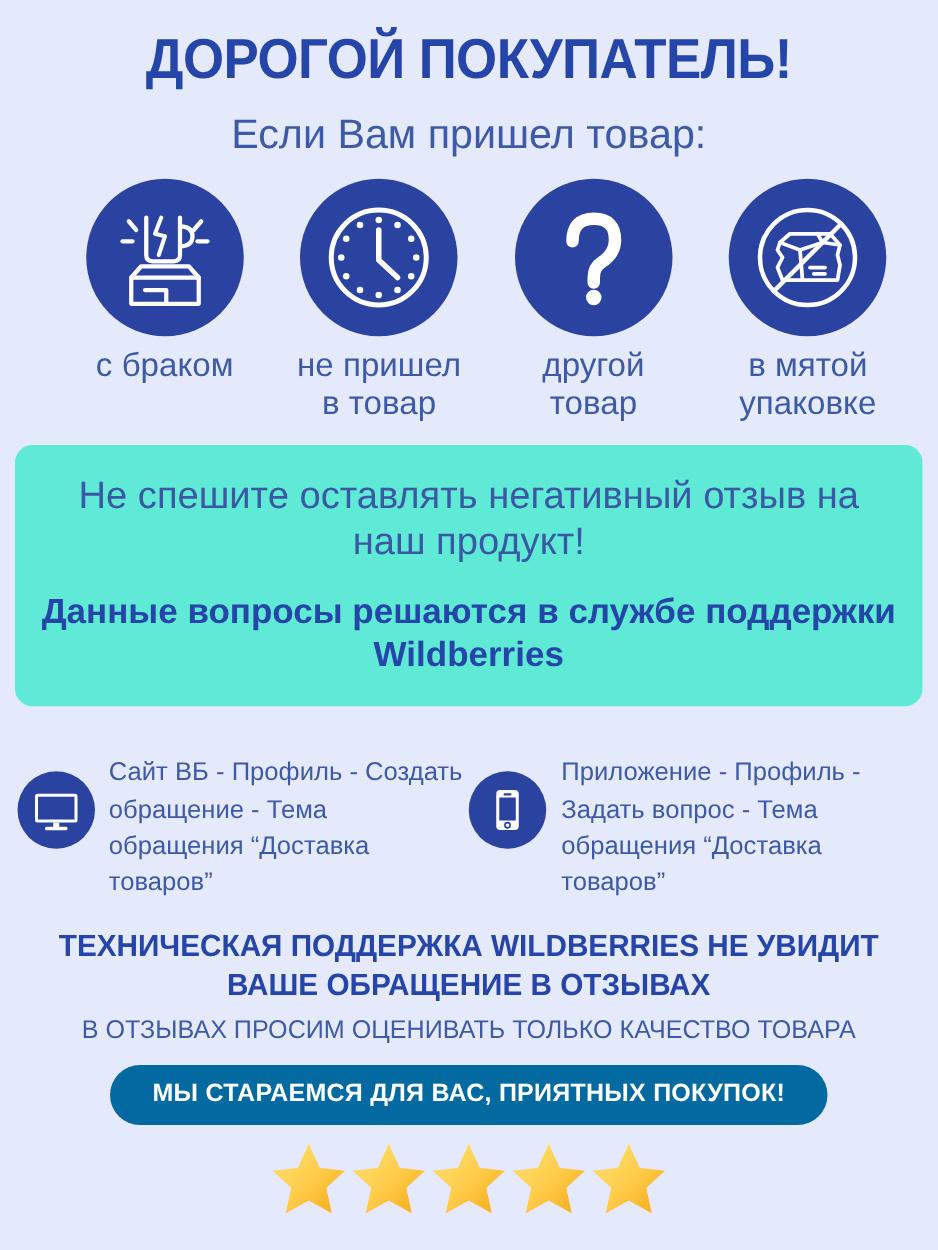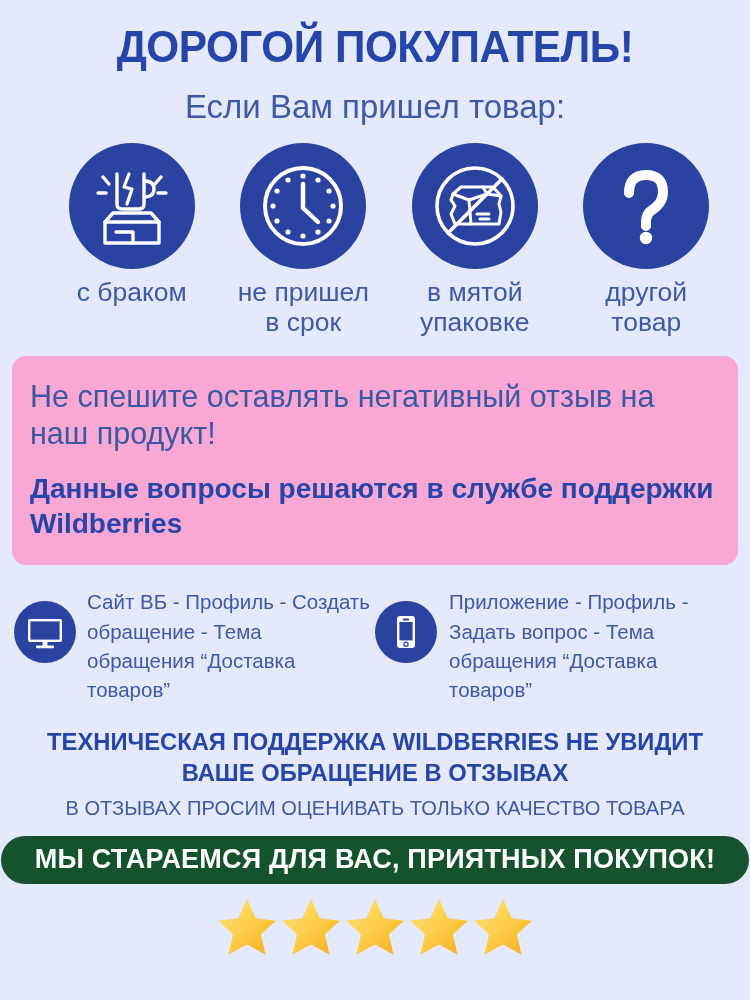--- a/index.html
+++ b/index.html
@@ -69,24 +69,25 @@
     margin-top: 9px;
     text-align: center;
     font-size: 26.5px;
     line-height: 1.13;
     color: #3c5aa6;
     white-space: pre-line;
   }
 
   
   .card {
-    background: #f9a8d4;
+    background: #5eead4;
     border-radius: 14px;
-    margin: 18px 12px 0 12px;
+    margin: 18px 12px 16px 12px;
     padding: 22px 18px 24px 18px;
+    text-align: center;
   }
 
   .card-line1 {
     font-size: 30.5px;
     line-height: 1.21;
     color: #3a58a4;
     font-weight: normal;
   }
 
   .card-line2 {
@@ -151,28 +152,28 @@
     font-size: 20.5px;
     font-weight: normal;
     color: #3c5aa6;
     transform: scaleX(0.98);
   }
 
   
   .cta-wrap { display: flex; justify-content: center; margin-top: 16px; }
 
   .cta-button {
-    background: #14532d;
+    background: #0369a1;
     color: #ffffff;
     border: none;
     border-radius: 26px;
     height: 48px;
     padding: 0 34px;
     font-family: inherit;
-    font-size: 27px;
+    font-size: 20px;
     font-weight: bold;
     letter-spacing: 0.2px;
     cursor: pointer;
     white-space: nowrap;
   }
 
   
   .stars {
     display: flex;
     justify-content: center;
@@ -232,51 +233,51 @@
             <circle cx="33" cy="74" r="2.6"></circle>
           <circle cx="22" cy="63" r="2.6"></circle>
             <circle cx="18" cy="48" r="2.6"></circle>
           <circle cx="22" cy="33" r="2.6"></circle>
             <circle cx="33" cy="22" r="2.6"></circle>
         </g>
         <path d="M48 26 L48 50 L63 64" stroke-width="4.4" stroke-linecap="round" stroke-linejoin="round"></path>
       </svg>
     </div>
     <div class="icon-label">не пришел
-в срок</div>
+в товар</div>
+  </div>
+
+  <div class="icon-cell">
+    <div class="icon-circle">
+      <svg width="92" height="92" viewBox="0 0 92 92" fill="none">
+        <path d="M29 33 Q29 15 46 15 Q63 15 63 32 Q63 43 52 50 Q46 54 46 62 L46 66" stroke="#ffffff" stroke-width="10" stroke-linecap="round" fill="none"></path>
+        <circle cx="46" cy="78" r="6.2" fill="#ffffff"></circle>
+      </svg>
+    </div>
+    <div class="icon-label">другой
+товар</div>
   </div>
 
   <div class="icon-cell">
     <div class="icon-circle">
       <svg width="100" height="100" viewBox="0 0 100 100" fill="none" stroke="#ffffff" stroke-width="3" stroke-linecap="round" stroke-linejoin="round">
 
         <path d="M28 38 L36 31 L68 31 L76 40 L74 48 L76 56 L74 68 L30 68 L26 58 L30 50 L26 44 Z"></path>
         <path d="M28 38 L44 44 L62 38 L76 40"></path>
         <path d="M44 44 L46 68"></path>
         <path d="M58 31 L62 38"></path>
         <path d="M52 58 L64 58"></path>
         <path d="M55 63 L64 63"></path>
 
         <circle cx="50" cy="50" r="38" stroke-width="3.6"></circle>
         <path d="M23 77 L77 23" stroke-width="3.6"></path>
       </svg>
     </div>
     <div class="icon-label">в мятой
 упаковке</div>
-  </div>
-
-  <div class="icon-cell">
-    <div class="icon-circle">
-      <svg width="92" height="92" viewBox="0 0 92 92" fill="none">
-        <path d="M29 33 Q29 15 46 15 Q63 15 63 32 Q63 43 52 50 Q46 54 46 62 L46 66" stroke="#ffffff" stroke-width="10" stroke-linecap="round" fill="none"></path>
-        <circle cx="46" cy="78" r="6.2" fill="#ffffff"></circle>
-      </svg>
-    </div>
-    <div class="icon-label">другой
-товар</div>
   </div>
 
 </div>
 
 <div class="card">
   <div class="card-line1">Не спешите оставлять негативный отзыв на наш продукт!</div>
   <div class="card-line2">Данные вопросы решаются в службе поддержки Wildberries</div>
 </div>
 
 <div class="channels">

